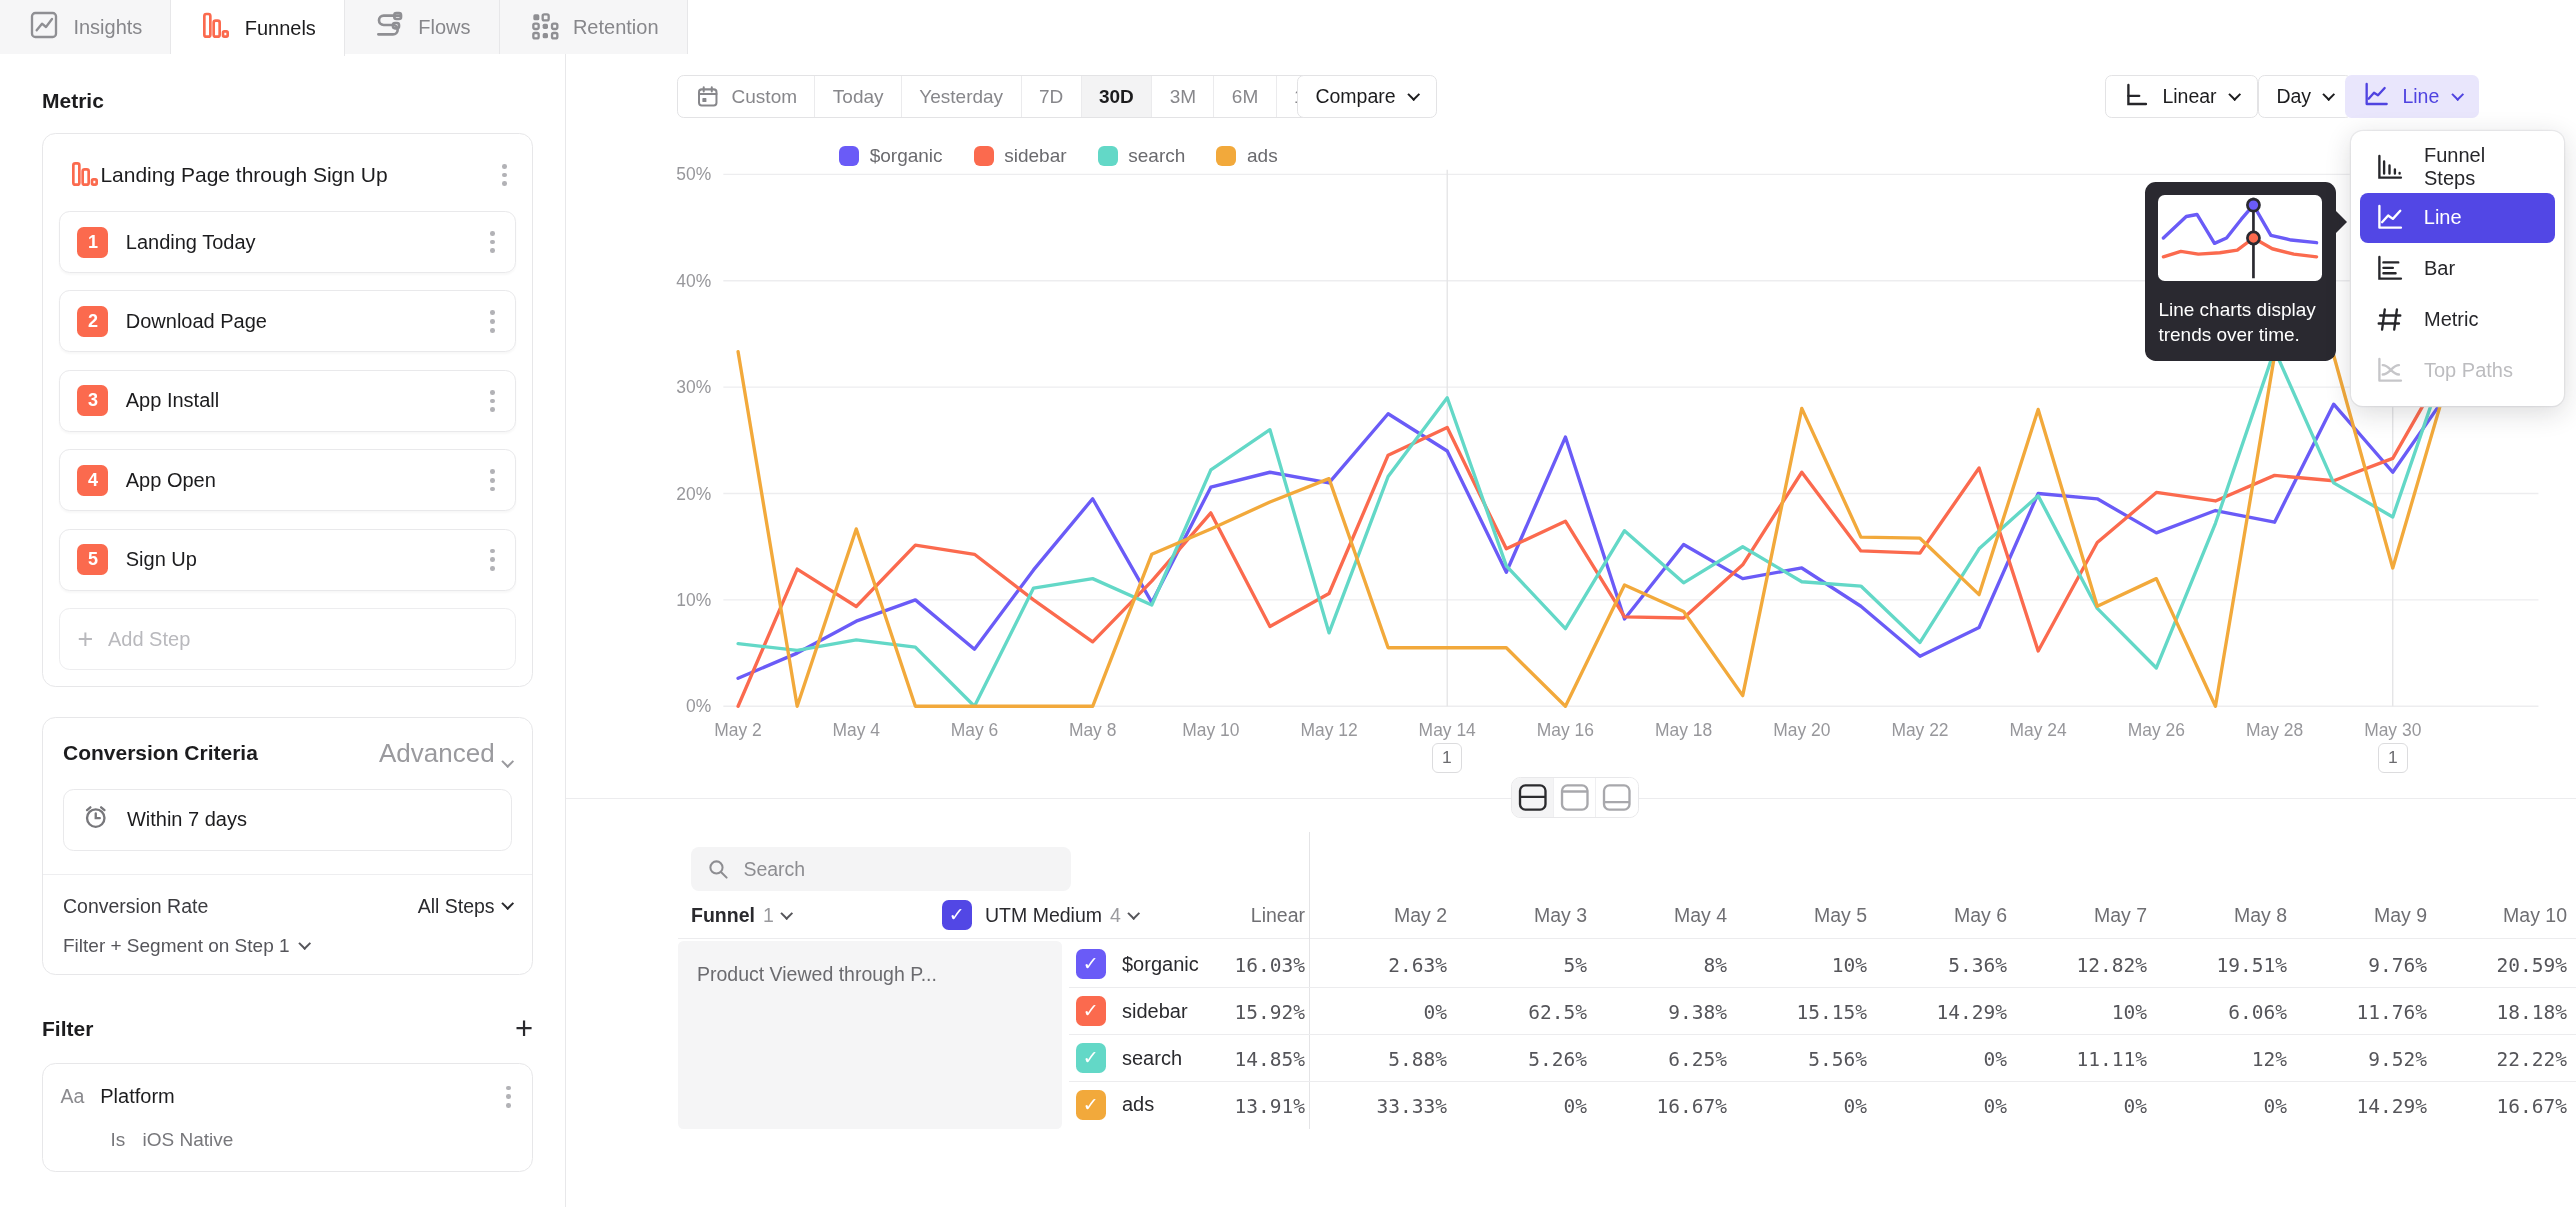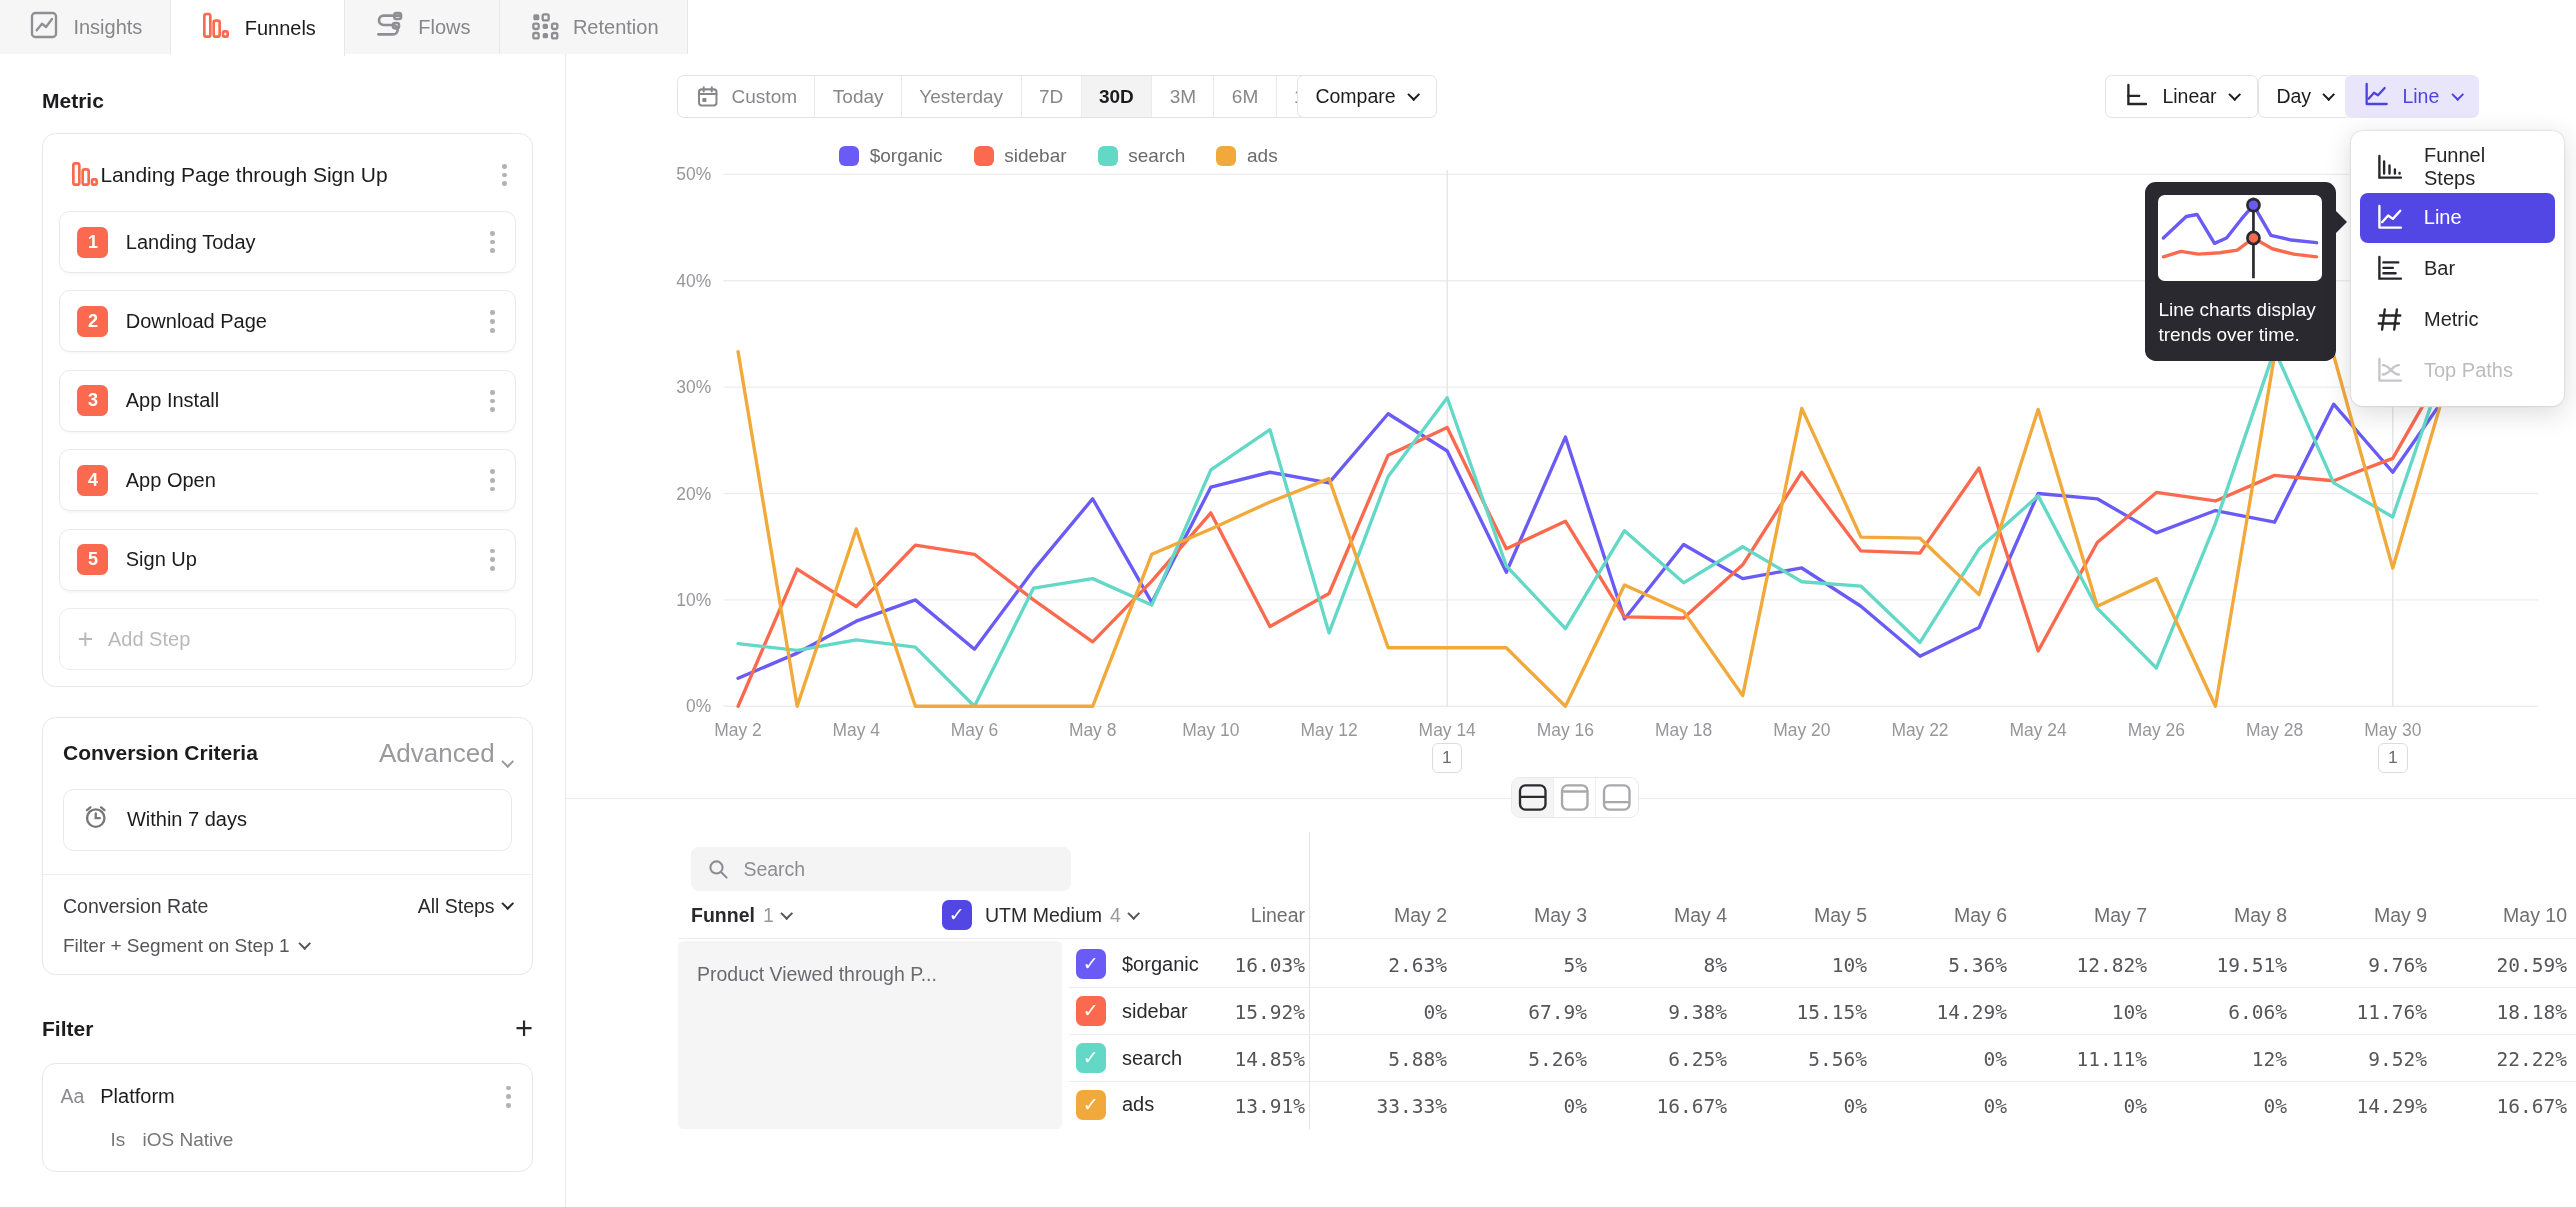--- a/index.html
+++ b/index.html
@@ -446,21 +446,21 @@
       <div class="cell num right" style="left:1880px; top:954px; width:127px;">5.36%</div>
       <div class="cell num right" style="left:2020px; top:954px; width:127px;">12.82%</div>
       <div class="cell num right" style="left:2160px; top:954px; width:127px;">19.51%</div>
       <div class="cell num right" style="left:2300px; top:954px; width:127px;">9.76%</div>
       <div class="cell num right" style="left:2440px; top:954px; width:127px;">20.59%</div>
       <div class="hline" style="left:1069px; top:987px; width:1507px;"></div>
       <div class="cbx" style="left:1076px; top:996px; background:#fb6a4e;">✓</div>
       <div class="row-name" style="left:1122px; top:1000px;">sidebar</div>
       <div class="cell num right" style="left:1171px; top:1001px; width:134px;">15.92%</div>
       <div class="cell num right" style="left:1320px; top:1001px; width:127px;">0%</div>
-      <div class="cell num right" style="left:1460px; top:1001px; width:127px;">67.9%</div>
+      <div class="cell num right" style="left:1460px; top:1001px; width:127px;">62.5%</div>
       <div class="cell num right" style="left:1600px; top:1001px; width:127px;">9.38%</div>
       <div class="cell num right" style="left:1740px; top:1001px; width:127px;">15.15%</div>
       <div class="cell num right" style="left:1880px; top:1001px; width:127px;">14.29%</div>
       <div class="cell num right" style="left:2020px; top:1001px; width:127px;">10%</div>
       <div class="cell num right" style="left:2160px; top:1001px; width:127px;">6.06%</div>
       <div class="cell num right" style="left:2300px; top:1001px; width:127px;">11.76%</div>
       <div class="cell num right" style="left:2440px; top:1001px; width:127px;">18.18%</div>
       <div class="hline" style="left:1069px; top:1034px; width:1507px;"></div>
       <div class="cbx" style="left:1076px; top:1043px; background:#63d8c7;">✓</div>
       <div class="row-name" style="left:1122px; top:1047px;">search</div>

